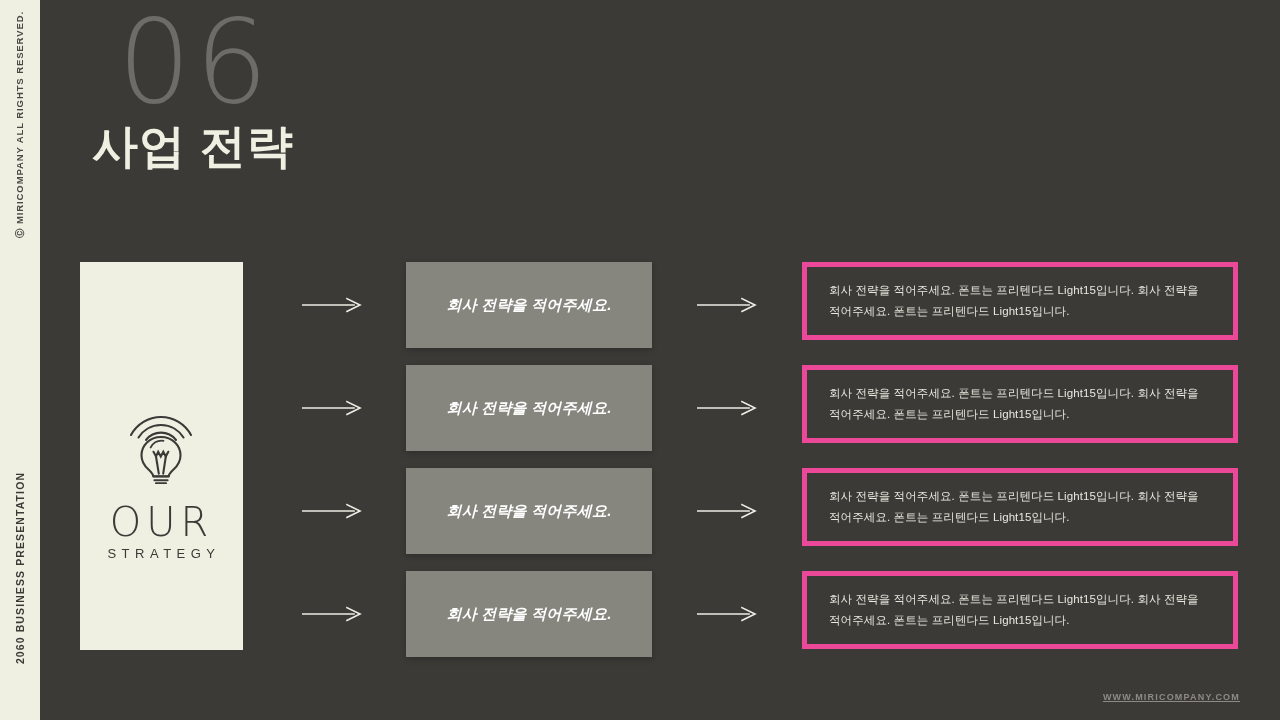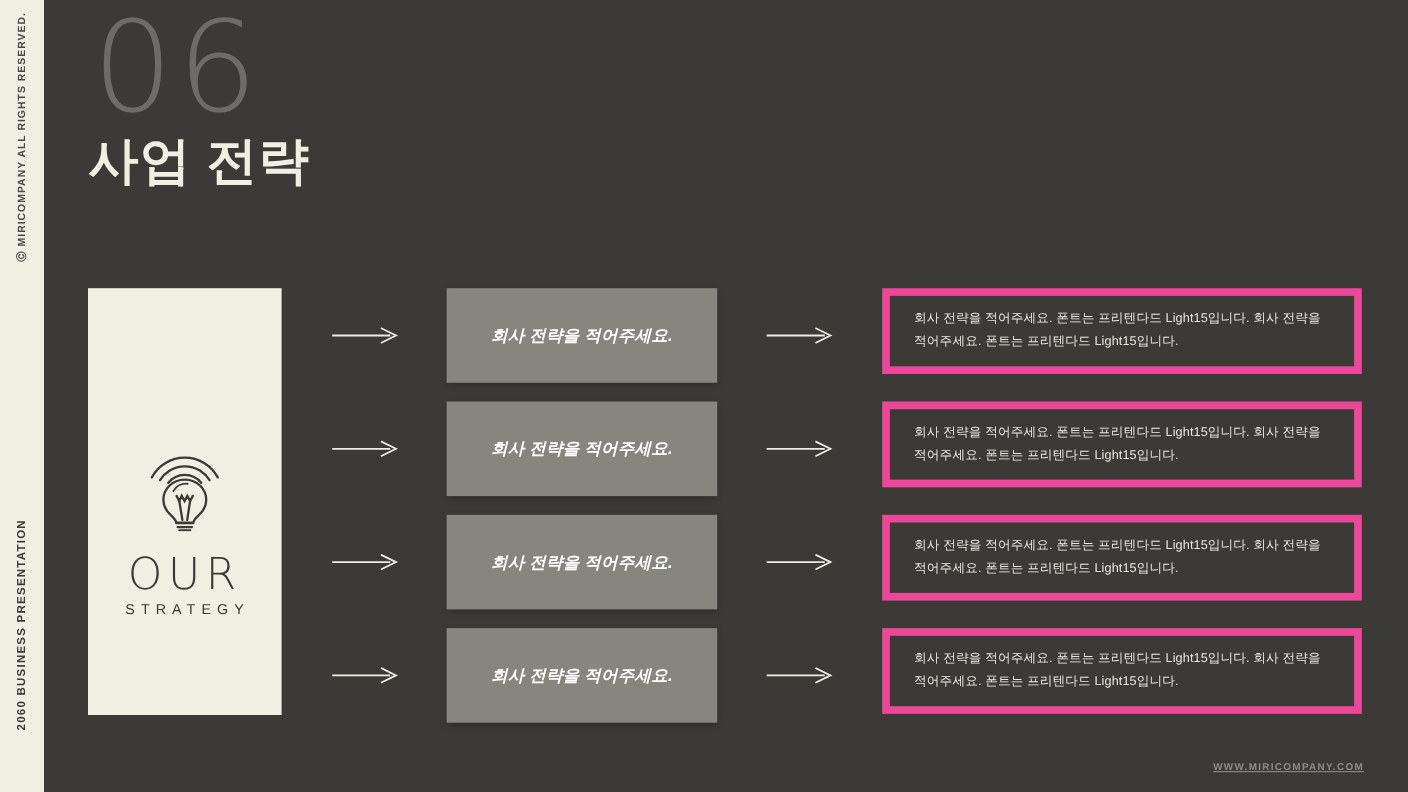--- a/index.html
+++ b/index.html
@@ -32,21 +32,21 @@
   .side-presentation{
     top:562px;
     transform:translate(-50%,0) rotate(-90deg);
     font-size:10.5px;
     letter-spacing:1.1px;
     color:#3c3a37;
     font-weight:700;
   }
 
   
-  .header{position:absolute;left:80px;top:8px;}
+  .header{position:absolute;left:92px;top:8px;text-align:center;}
   .num{
     font-size:115px;
     line-height:0.95;
     font-weight:300;
     color:#6e6c68;
     letter-spacing:4px;
     margin-left:4px;
     font-family:"DejaVu Sans",sans-serif;
   }
   .subtitle{
@@ -60,21 +60,21 @@
     margin-top:4px;
     font-size:46px;
     font-weight:700;
     color:#eff0e2;
     letter-spacing:1px;
     line-height:1.1;
   }
 
   
   .card{
-    position:absolute;left:80px;top:262px;width:176px;height:388px;
+    position:absolute;left:80px;top:262px;width:163px;height:388px;
     background:#eff0e2;
     display:flex;flex-direction:column;
     align-items:center;justify-content:center;
   }
   .card-inner{
     display:flex;flex-direction:column;align-items:center;
     transform:translateY(26px);
   }
   .bulb{display:block;}
   .our{
@@ -113,21 +113,21 @@
     background:#86867f;
     display:flex;align-items:center;justify-content:center;
     box-shadow:0 2px 6px rgba(0,0,0,0.22);
   }
   .gbox-label{
     color:#ffffff;font-size:15px;font-weight:700;letter-spacing:0.2px;font-style:italic;
   }
 
   .tbox{
     position:absolute;left:802px;top:0;width:436px;height:78px;
-    border:7px solid #ec4899;
+    border:5px solid #ec4899;
     display:flex;align-items:center;
     box-sizing:border-box;
   }
   .tbox-text{
     padding:0 22px;
     color:#e8e8df;
     font-size:11.5px;
     line-height:1.85;
     letter-spacing:0.1px;
     font-weight:400;

